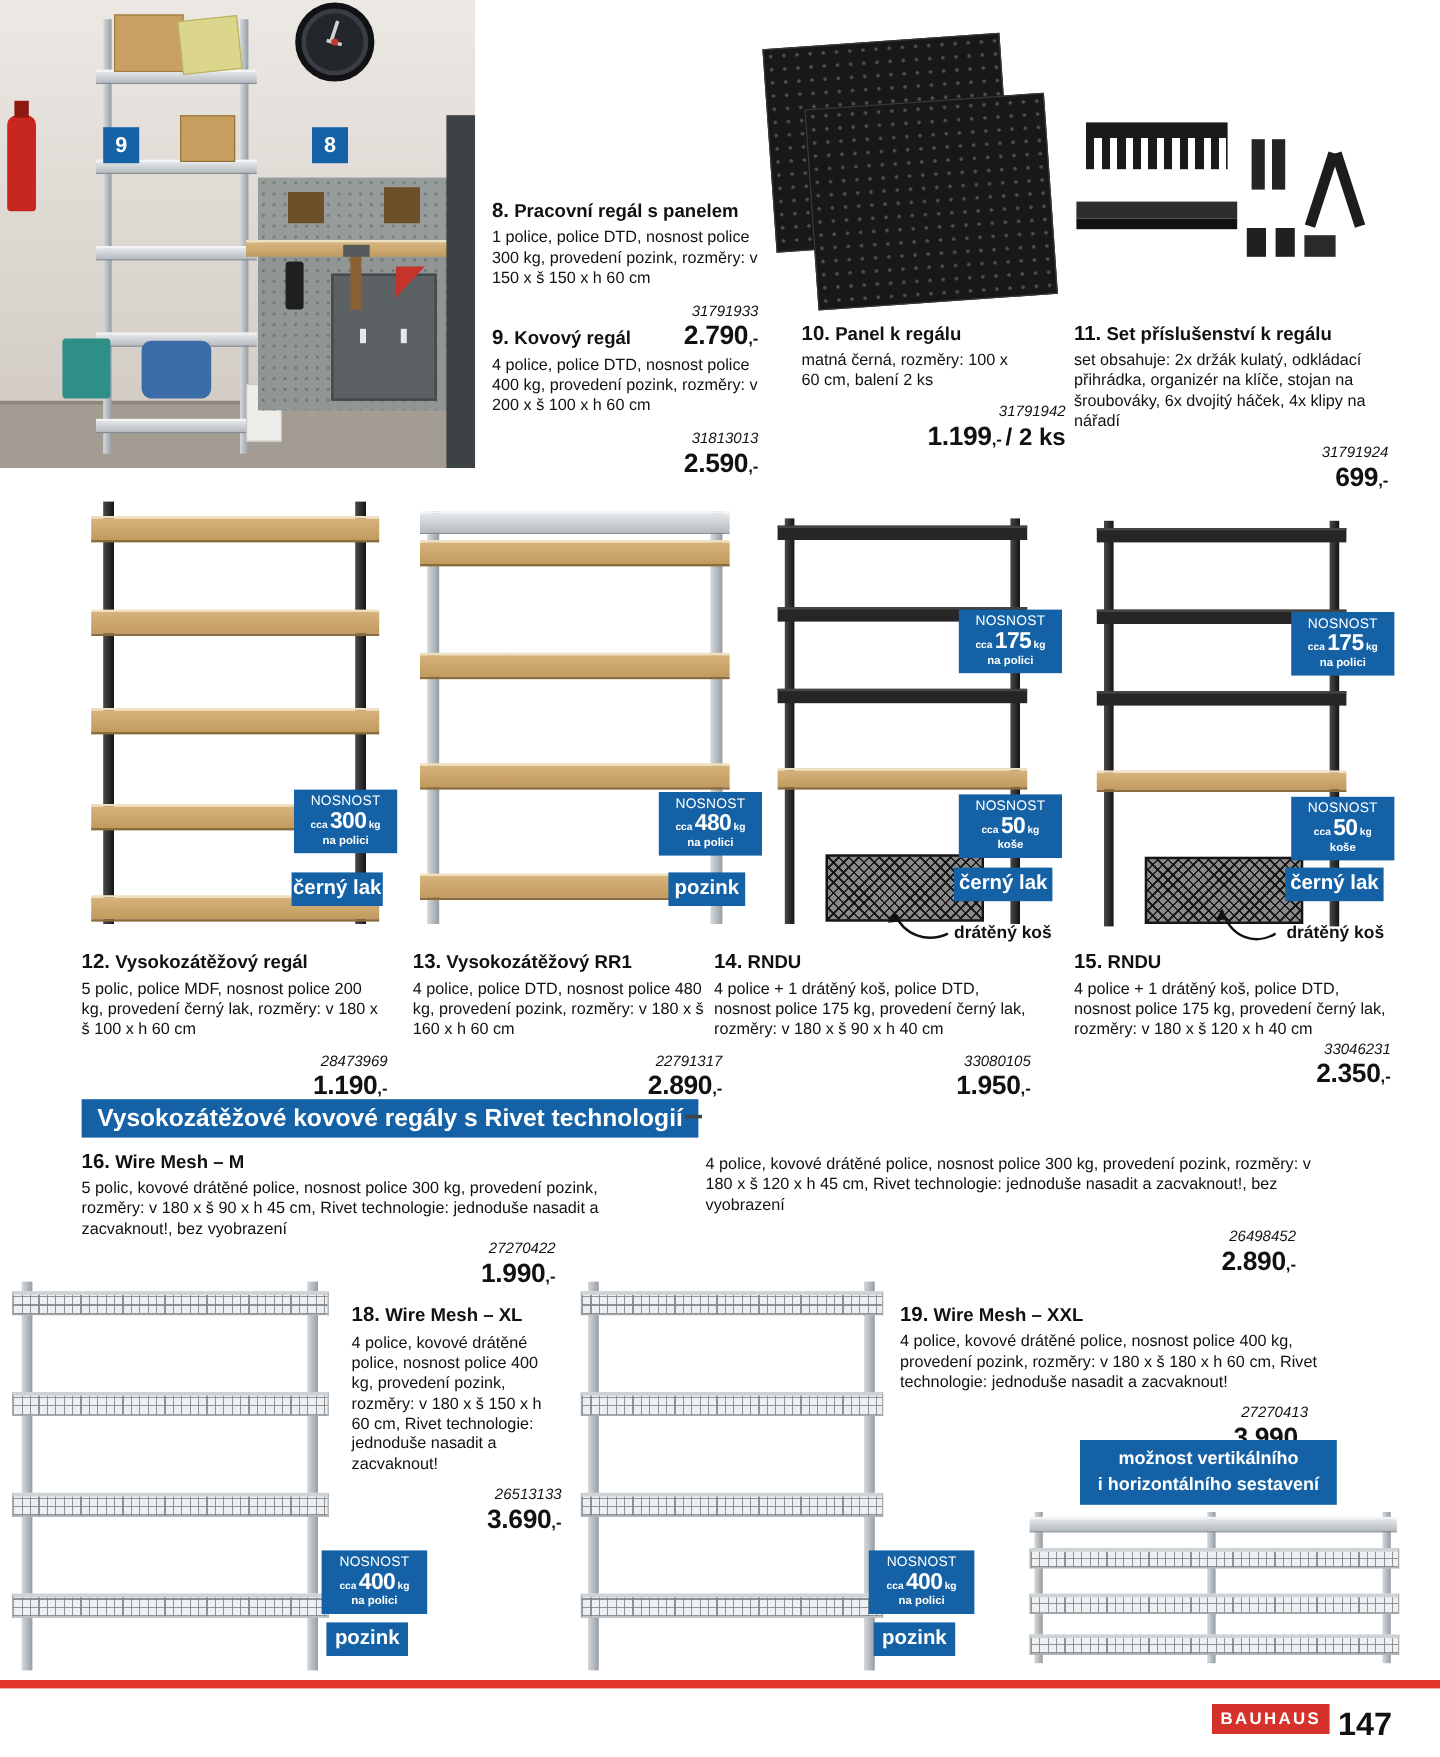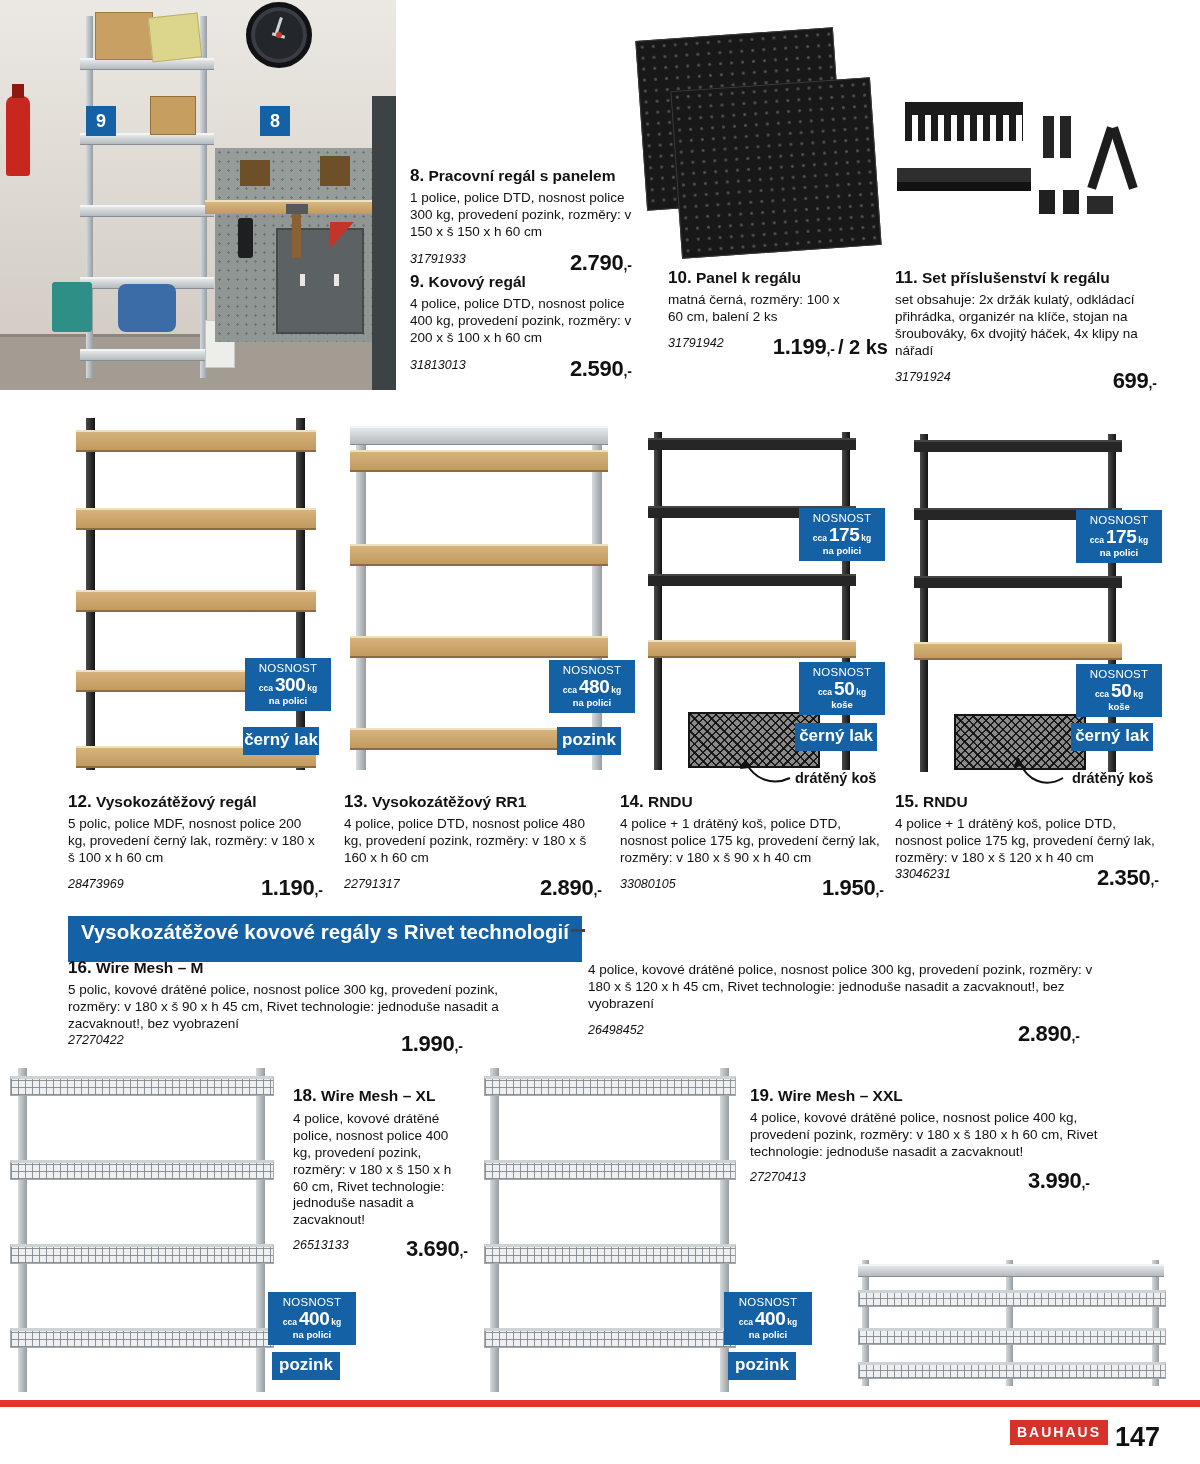--- a/index.html
+++ b/index.html
@@ -3,36 +3,36 @@
 <meta charset="utf-8">
 <style>
   html,body{margin:0;padding:0;background:#fff;}
   #page{position:relative;width:1200px;height:1464px;background:#fff;
         font-family:"Liberation Sans",sans-serif;color:#111;overflow:hidden;}
   .abs{position:absolute;}
   
   .ptitle{font-size:15.5px;font-weight:bold;white-space:nowrap;}
   .pnum{font-size:17px;font-weight:bold;}
   .desc{font-size:13.5px;line-height:1.25;}
-  .skurow{display:flex;justify-content:space-between;}
+  .skurow{display:flex;justify-content:space-between;align-items:flex-end;flex-direction:column;}
   .sku{font-style:italic;font-size:12.5px;padding-bottom:3px;}
   .pricewrap{display:flex;align-items:baseline;white-space:nowrap;}
   .price{font-weight:bold;font-size:22px;letter-spacing:-0.3px;line-height:1;}
   .pmark{font-weight:bold;font-size:14px;}
   .psuffix{font-weight:bold;font-size:20px;margin-left:3px;}
   
   .nosnost{background:#1462a5;color:#fff;text-align:center;padding:4px 4px 5px;line-height:1.1;}
   .nl{font-size:11.5px;font-weight:normal;letter-spacing:.2px;}
   .nline{display:flex;justify-content:center;align-items:baseline;gap:2px;}
   .nv{font-size:8.5px;font-weight:bold;}
   .big{font-size:19px;font-weight:bold;letter-spacing:-.5px;}
   .ns{font-size:9.5px;font-weight:bold;}
   .finish{background:#1462a5;color:#fff;font-weight:bold;font-size:17px;text-align:center;padding:3px 0 5px;}
   .badge-num{background:#1462a5;color:#fff;font-weight:bold;font-size:18px;display:flex;align-items:center;justify-content:center;}
-  .banner{background:#1462a5;color:#fff;font-weight:bold;font-size:20.5px;padding:4px 13px 18px;display:inline-block;white-space:nowrap;}
+  .banner{background:#1462a5;color:#fff;font-weight:bold;font-size:20.5px;padding:4px 13px 4px;display:inline-block;white-space:nowrap;}
   .combobox{background:#1462a5;color:#fff;font-weight:bold;font-size:15px;text-align:center;line-height:1.45;padding:5px 8px;}
   
   .wood{background:linear-gradient(#d6b37c,#c19a5e);border-top:2px solid #efe0c0;border-bottom:2px solid #8a6c3e;}
   .blackpost{background:linear-gradient(90deg,#4a4a4a,#141414);}
   .silverpost{background:linear-gradient(90deg,#d6dadd,#969da2);}
   .darkshelf{background:#262626;border-top:2px solid #444;}
   .silvershelf{background:linear-gradient(#e4e7e9,#b4babe);border-top:2px solid #f2f4f5;border-bottom:1px solid #878d92;}
   .mesh{background:
       repeating-linear-gradient(90deg, rgba(125,131,136,.85) 0 1px, transparent 1px 7px),
       repeating-linear-gradient(0deg, rgba(125,131,136,.85) 0 1px, transparent 1px 7px),
@@ -290,21 +290,21 @@
     <div class="ptitle"><span class="pnum">13.</span> <span>Vysokozátěžový RR1</span></div>
     <div class="desc" style="margin-top:4px">4 police, police DTD, nosnost police 480 kg, provedení pozink, rozměry: v 180 x š 160 x h 60 cm</div>
     <div class="skurow" style="margin-top:10px">
       <span class="sku">22791317</span>
       <span class="pricewrap">
           <span class="price">2.890</span>
           <span class="pmark">,-</span>
         </span>
     </div>
   </div>
-  <div class="abs" style="left:620px;top:792px;width:264px">
+  <div class="abs" style="left:595px;top:792px;width:264px">
     <div class="ptitle"><span class="pnum">14.</span> <span>RNDU</span></div>
     <div class="desc" style="margin-top:4px">4 police + 1 drátěný koš, police DTD, nosnost police 175 kg, provedení černý lak, rozměry: v 180 x š 90 x h 40 cm</div>
     <div class="skurow" style="margin-top:10px">
       <span class="sku">33080105</span>
       <span class="pricewrap">
           <span class="price">1.950</span>
           <span class="pmark">,-</span>
         </span>
     </div>
   </div>
@@ -400,20 +400,24 @@
     <div class="desc" style="margin-top:4px">4 police, kovové drátěné police, nosnost police 400 kg, provedení pozink, rozměry: v 180 x š 180 x h 60 cm, Rivet technologie: jednoduše nasadit a zacvaknout!</div>
     <div class="skurow" style="margin-top:9px;width:340px">
       <span class="sku">27270413</span>
       <span class="pricewrap">
           <span class="price">3.990</span>
           <span class="pmark">,-</span>
         </span>
     </div>
   </div>
 
+  <div class="abs combobox" style="left:900px;top:1200px;width:198px">
+    <div>možnost vertikálního</div>
+    <div>i horizontálního sestavení</div>
+  </div>
 
   <div class="abs" style="left:858px;top:1256px;width:306px;height:134px">
     <div class="abs silverpost" style="left:4px;top:4px;width:7px;height:126px"></div>
     <div class="abs silverpost" style="left:148px;top:4px;width:7px;height:126px"></div>
     <div class="abs silverpost" style="left:294px;top:4px;width:7px;height:126px"></div>
     <div class="abs silvershelf" style="left:0;top:8px;width:306px;height:10px"></div>
     <div class="abs mesh" style="left:0;top:34px;width:306px;height:13px"></div>
     <div class="abs mesh" style="left:0;top:72px;width:306px;height:13px"></div>
     <div class="abs mesh" style="left:0;top:106px;width:306px;height:13px"></div>
   </div>

